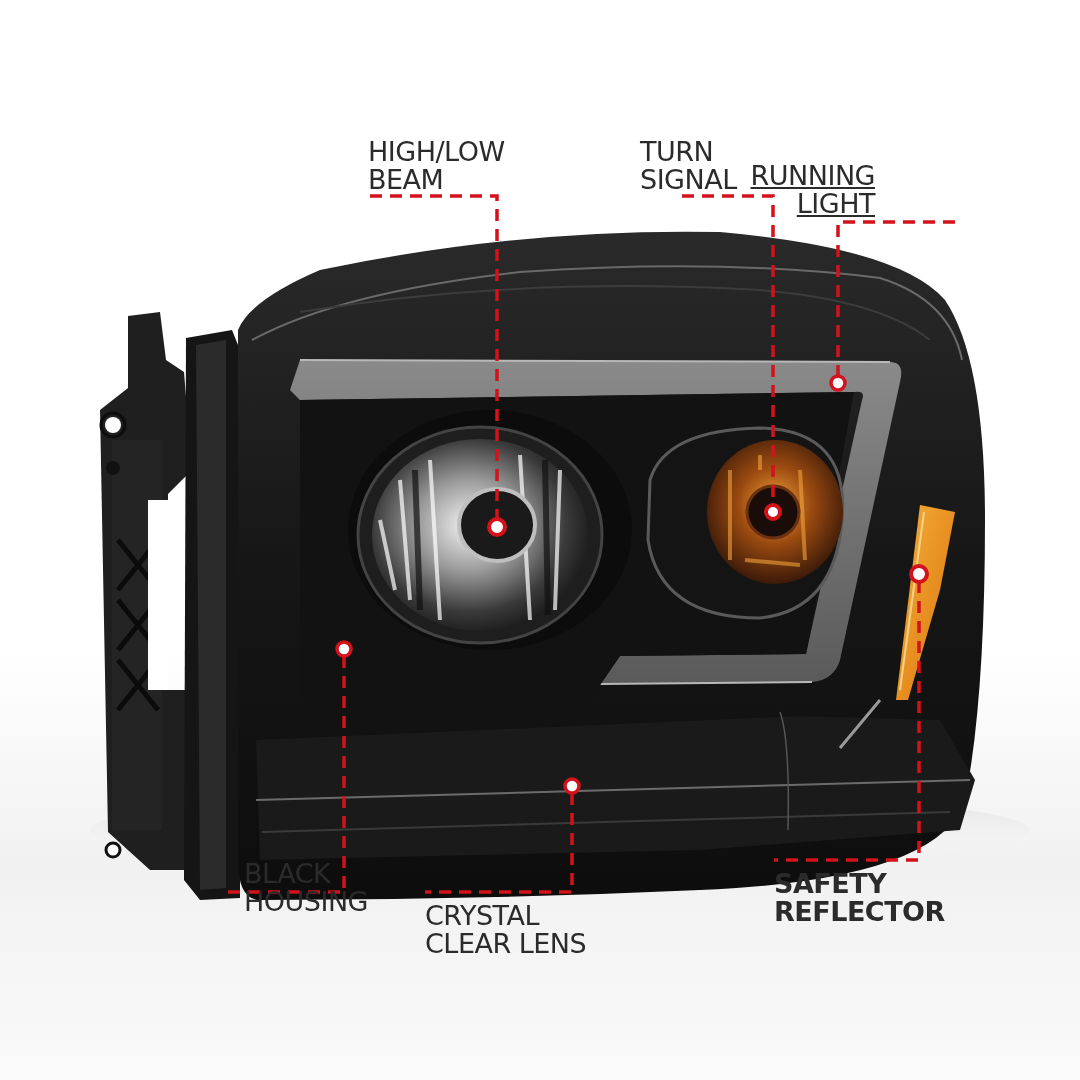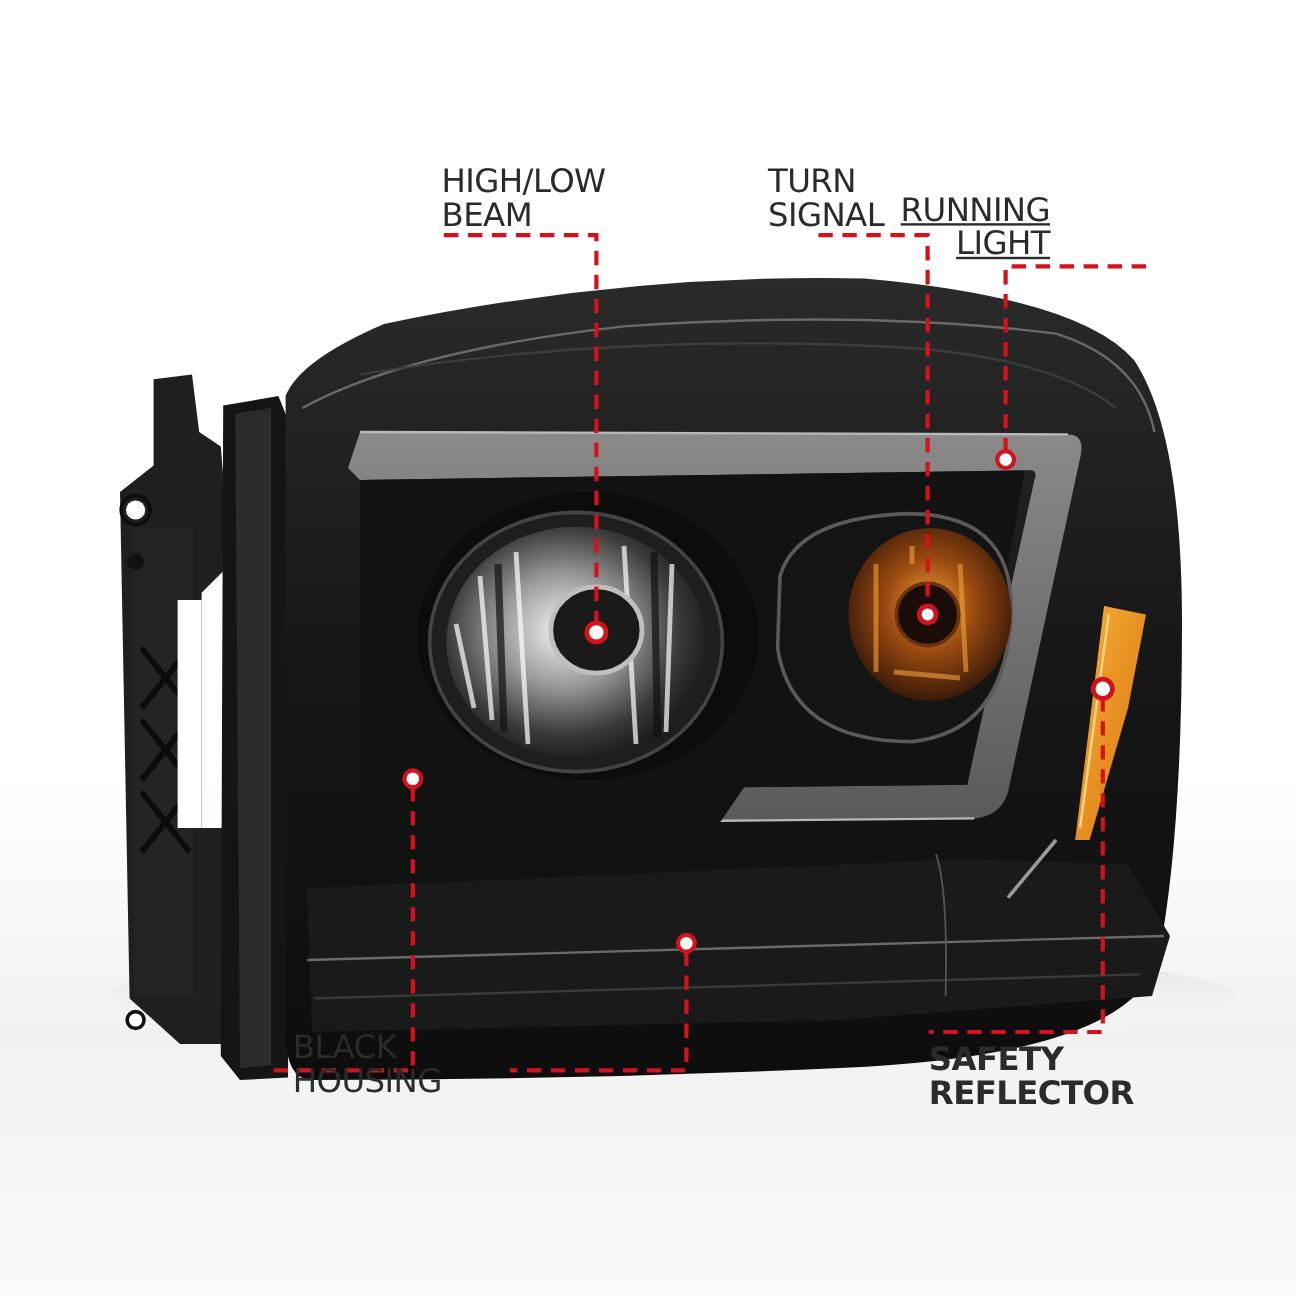--- a/index.html
+++ b/index.html
@@ -142,18 +142,22 @@
   <div class="label right" style="right:123px; top:162px;">
     <span>RUNNING</span>
     <span>LIGHT</span>
   </div>
 
   <div class="label" style="left:224px; top:860px;margin-left:20px;">
     <span>BLACK</span>
     <span>HOUSING</span>
   </div>
 
+  <div class="label" style="left:425px; top:902px;">
+    <span>CRYSTAL</span>
+    <span>CLEAR LENS</span>
+  </div>
 
   <div class="label" style="left:774px; top:870px;font-weight:bold;">
     <span>SAFETY</span>
     <span>REFLECTOR</span>
   </div>
 </div>
 
 </body></html>

